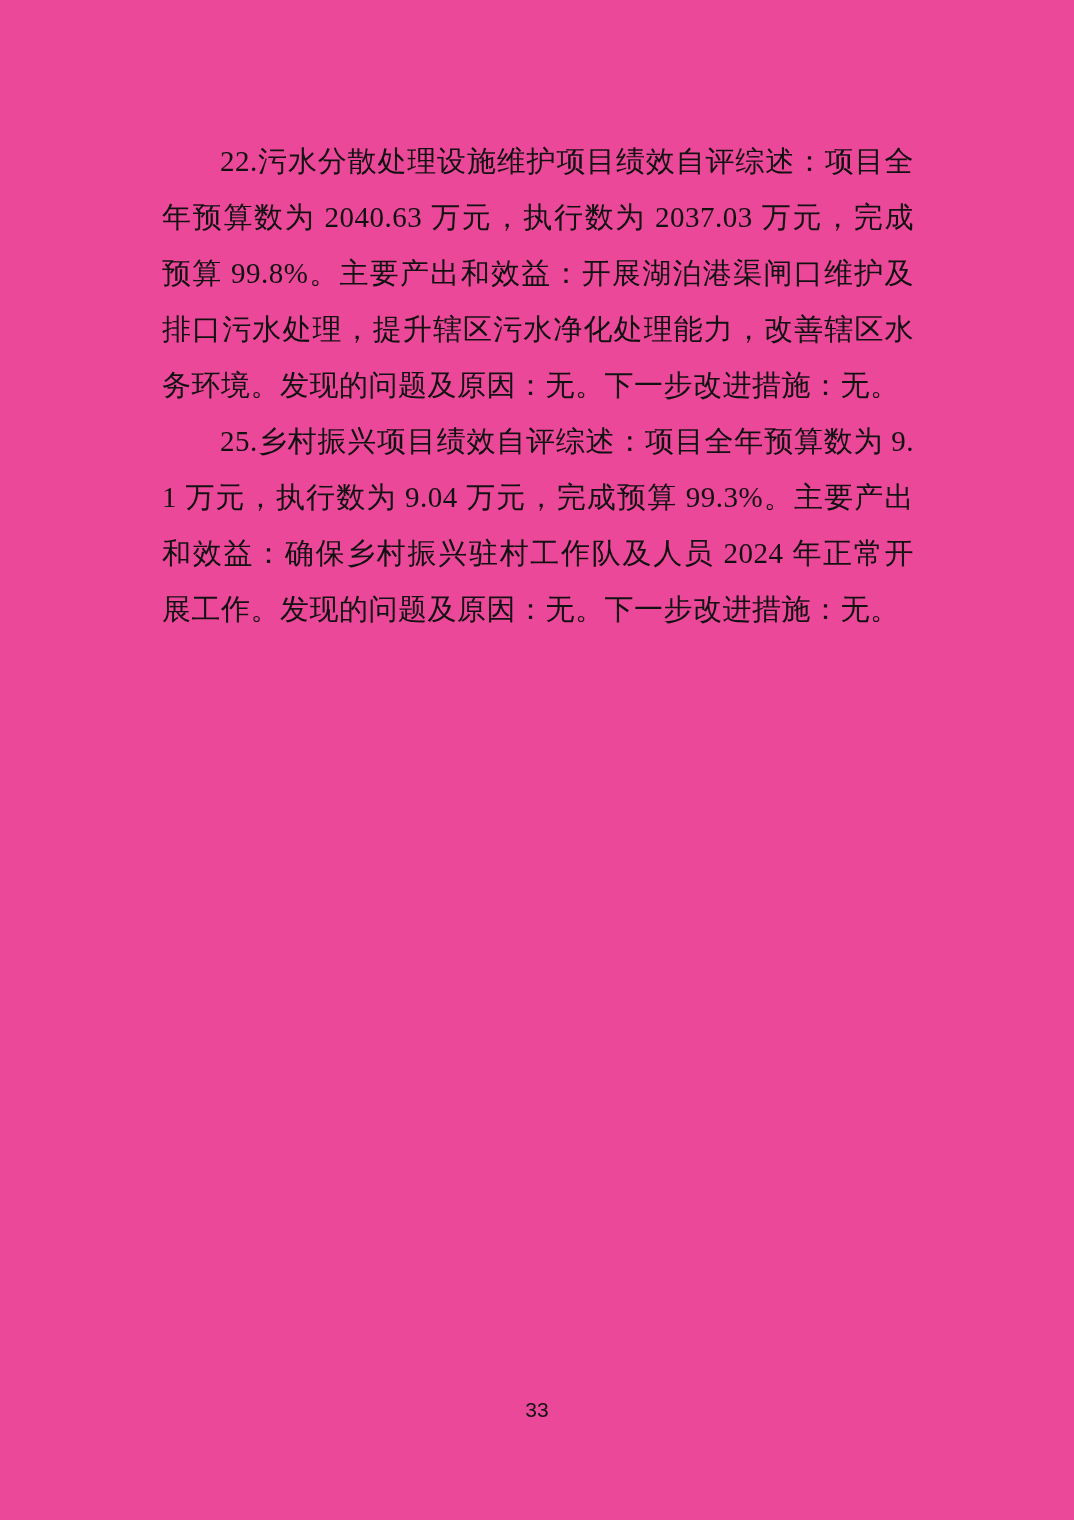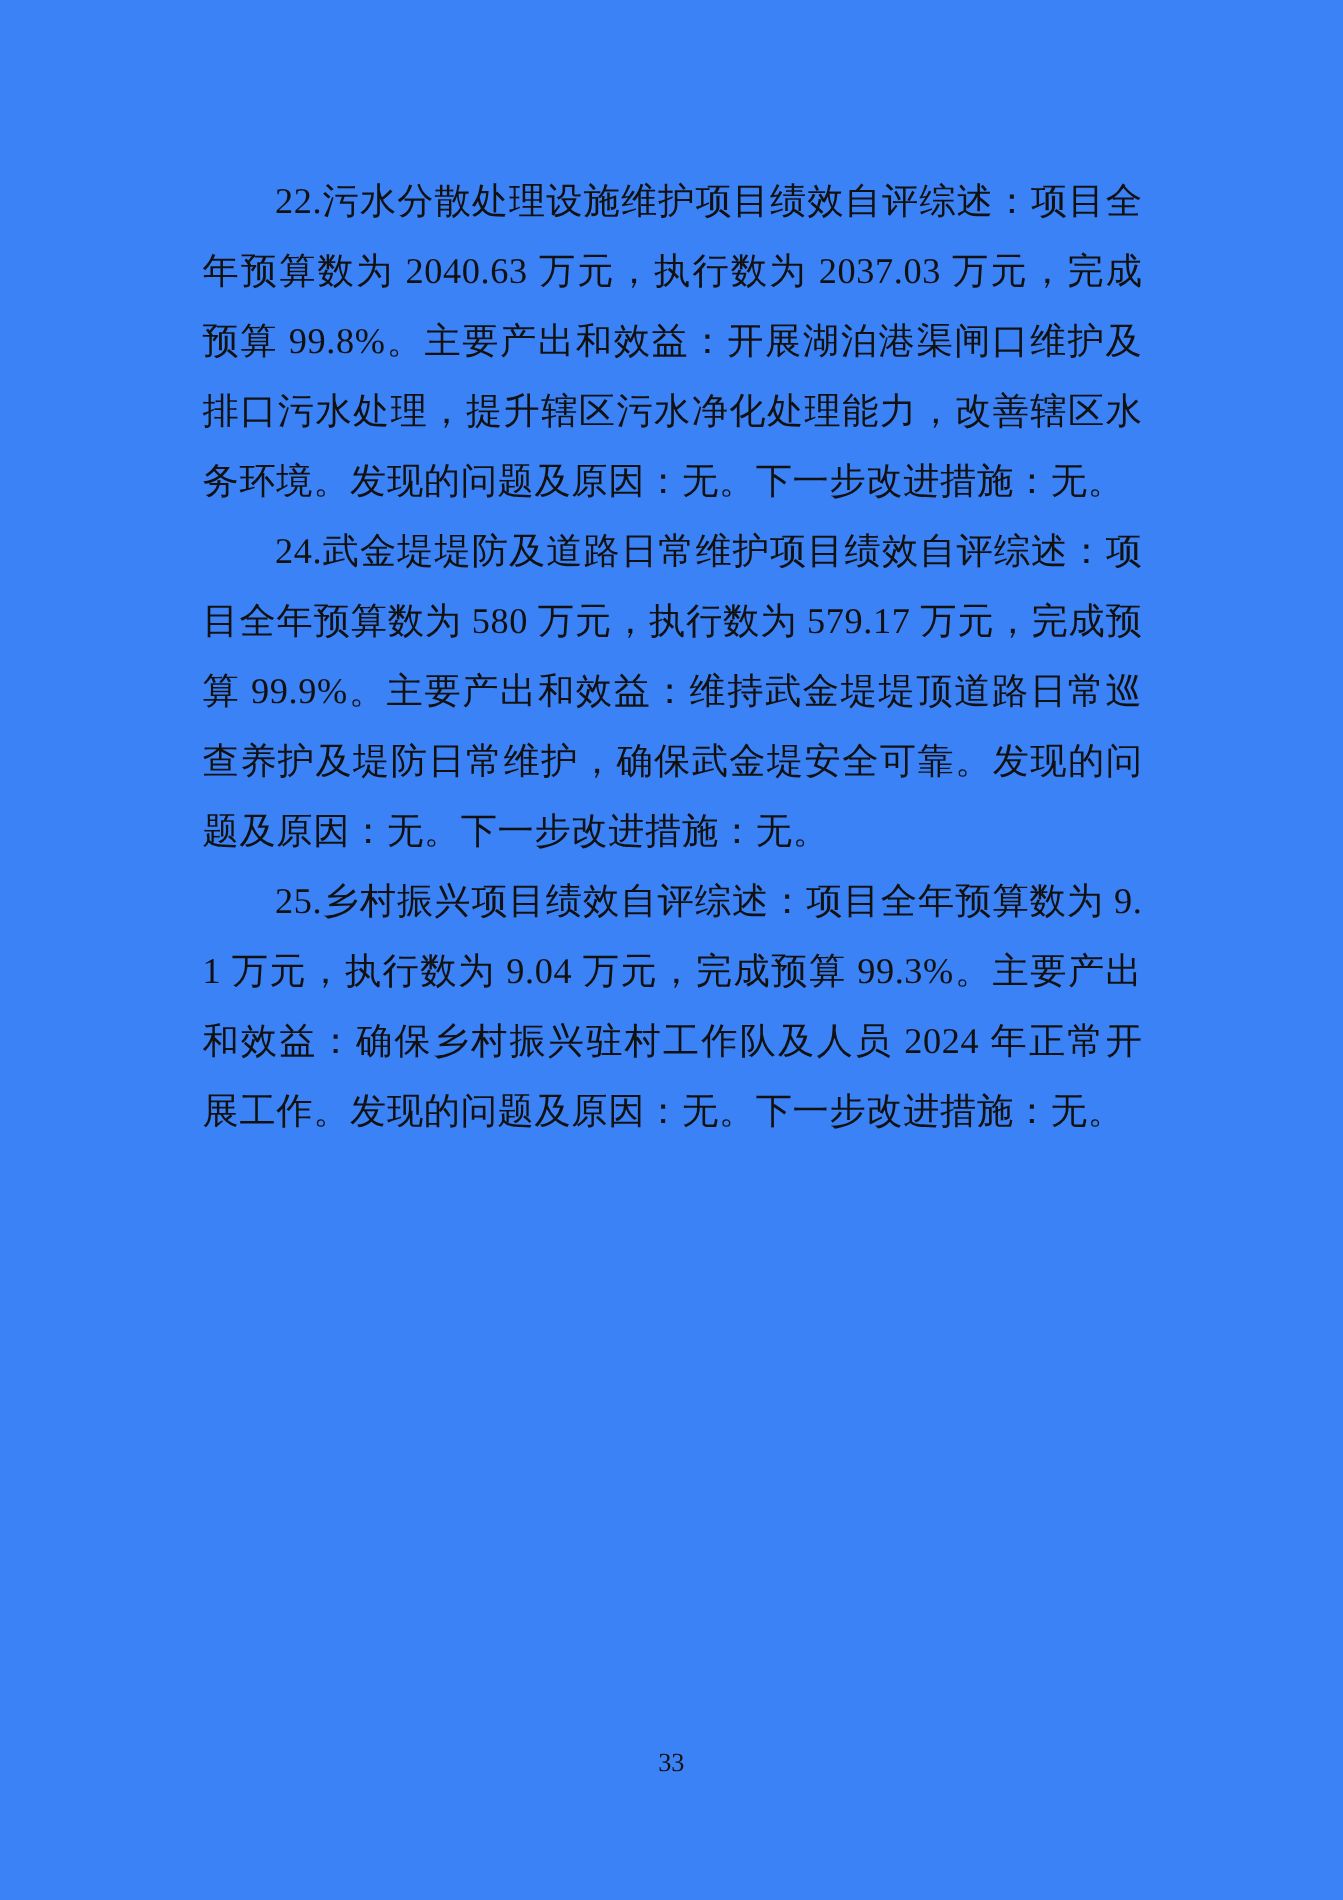--- a/index.html
+++ b/index.html
@@ -10,21 +10,21 @@
   body {
     width: 1074px;
     height: 1520px;
     position: relative;
     font-family: "Liberation Serif", "DejaVu Serif", serif;
   }
   .doc-page {
     position: relative;
     width: 1074px;
     height: 1520px;
-    background: #3b82f6;
+    background: #ec4899;
     overflow: hidden;
   }
   .text-block {
     position: absolute;
     left: 162px;
     top: 133px;
     width: 752px;
   }
   .para {
     margin: 0;
@@ -41,29 +41,28 @@
   .page-footer {
     position: absolute;
     left: 0;
     top: 1398px;
     width: 1074px;
     text-align: center;
   }
   .page-number {
     font-size: 21px;
     color: #111111;
-    font-family: Liberation Serif, serif;
+    font-family: Liberation Sans, sans-serif;
   }
 </style>
 </head>
 <body>
 
 <div class="doc-page">
   <div class="text-block">
     <p class="para">22.污水分散处理设施维护项目绩效自评综述：项目全年预算数为 2040.63 万元，执行数为 2037.03 万元，完成预算 99.8%。主要产出和效益：开展湖泊港渠闸口维护及排口污水处理，提升辖区污水净化处理能力，改善辖区水务环境。发现的问题及原因：无。下一步改进措施：无。</p>
-    <p class="para">24.武金堤堤防及道路日常维护项目绩效自评综述：项目全年预算数为 580 万元，执行数为 579.17 万元，完成预算 99.9%。主要产出和效益：维持武金堤堤顶道路日常巡查养护及堤防日常维护，确保武金堤安全可靠。发现的问题及原因：无。下一步改进措施：无。</p>
     <p class="para">25.乡村振兴项目绩效自评综述：项目全年预算数为 9.1 万元，执行数为 9.04 万元，完成预算 99.3%。主要产出和效益：确保乡村振兴驻村工作队及人员 2024 年正常开展工作。发现的问题及原因：无。下一步改进措施：无。</p>
   </div>
 
   <div class="page-footer">
     <span class="page-number">33</span>
   </div>
 </div>
 
 </body></html>

